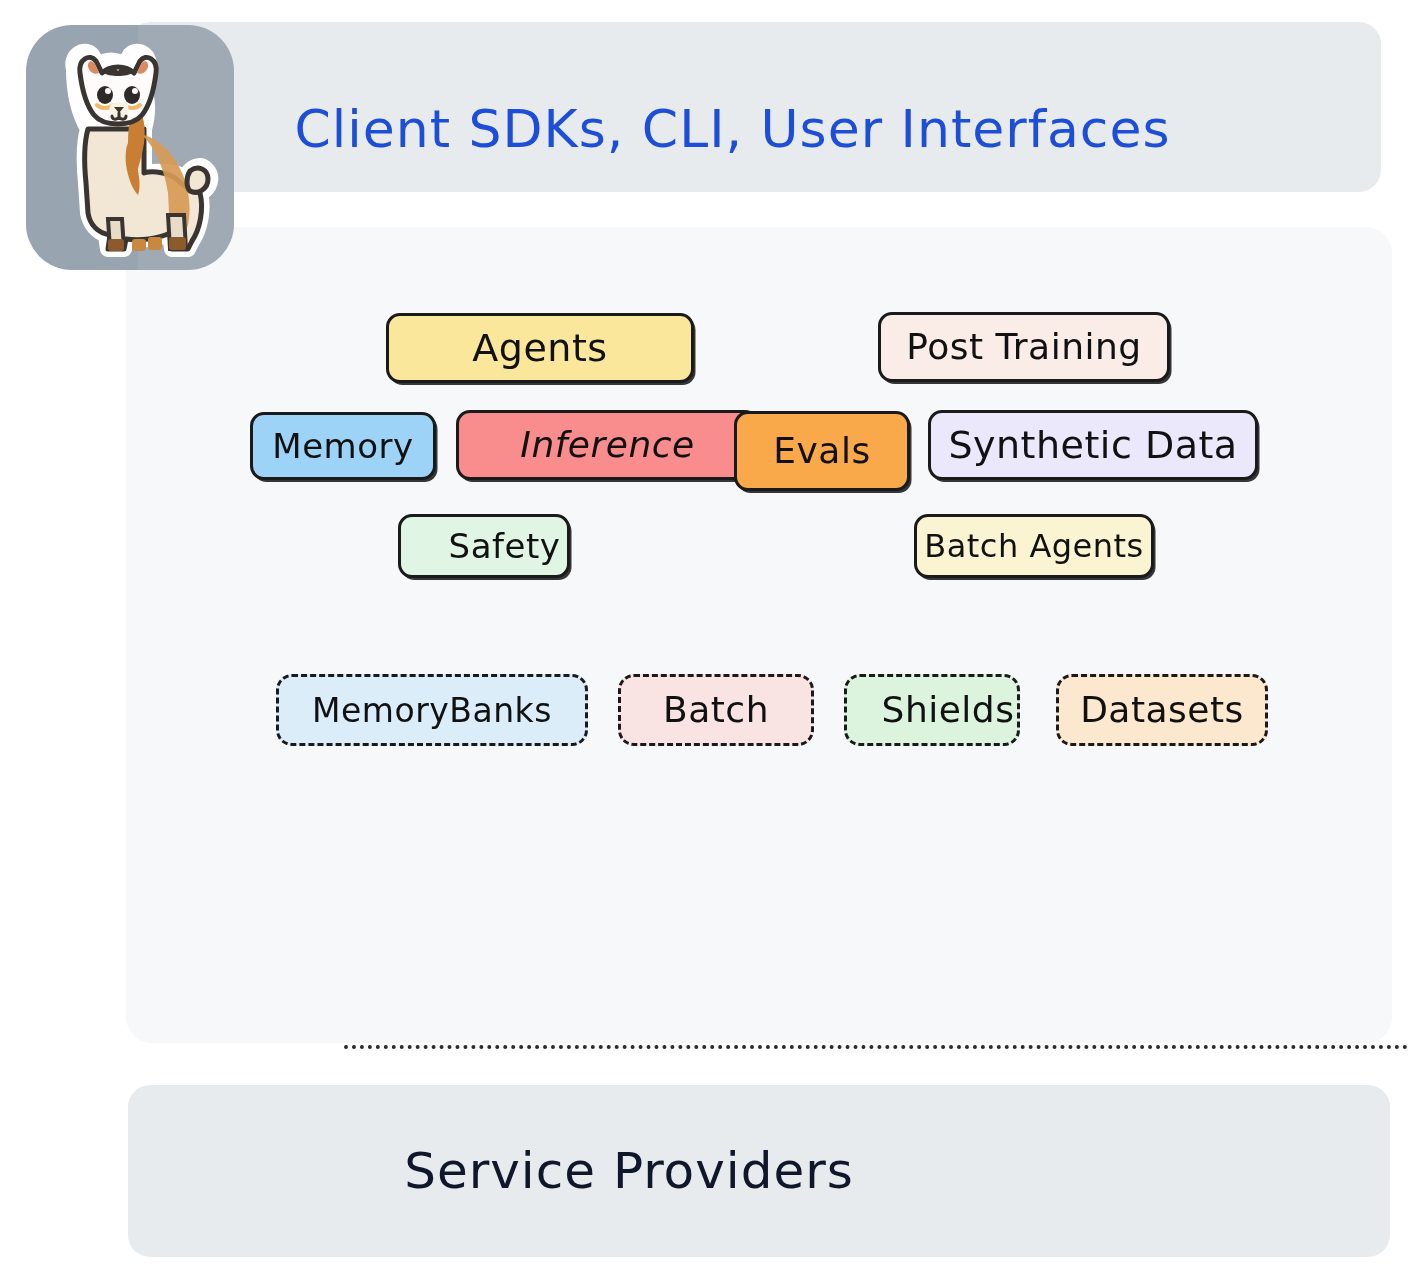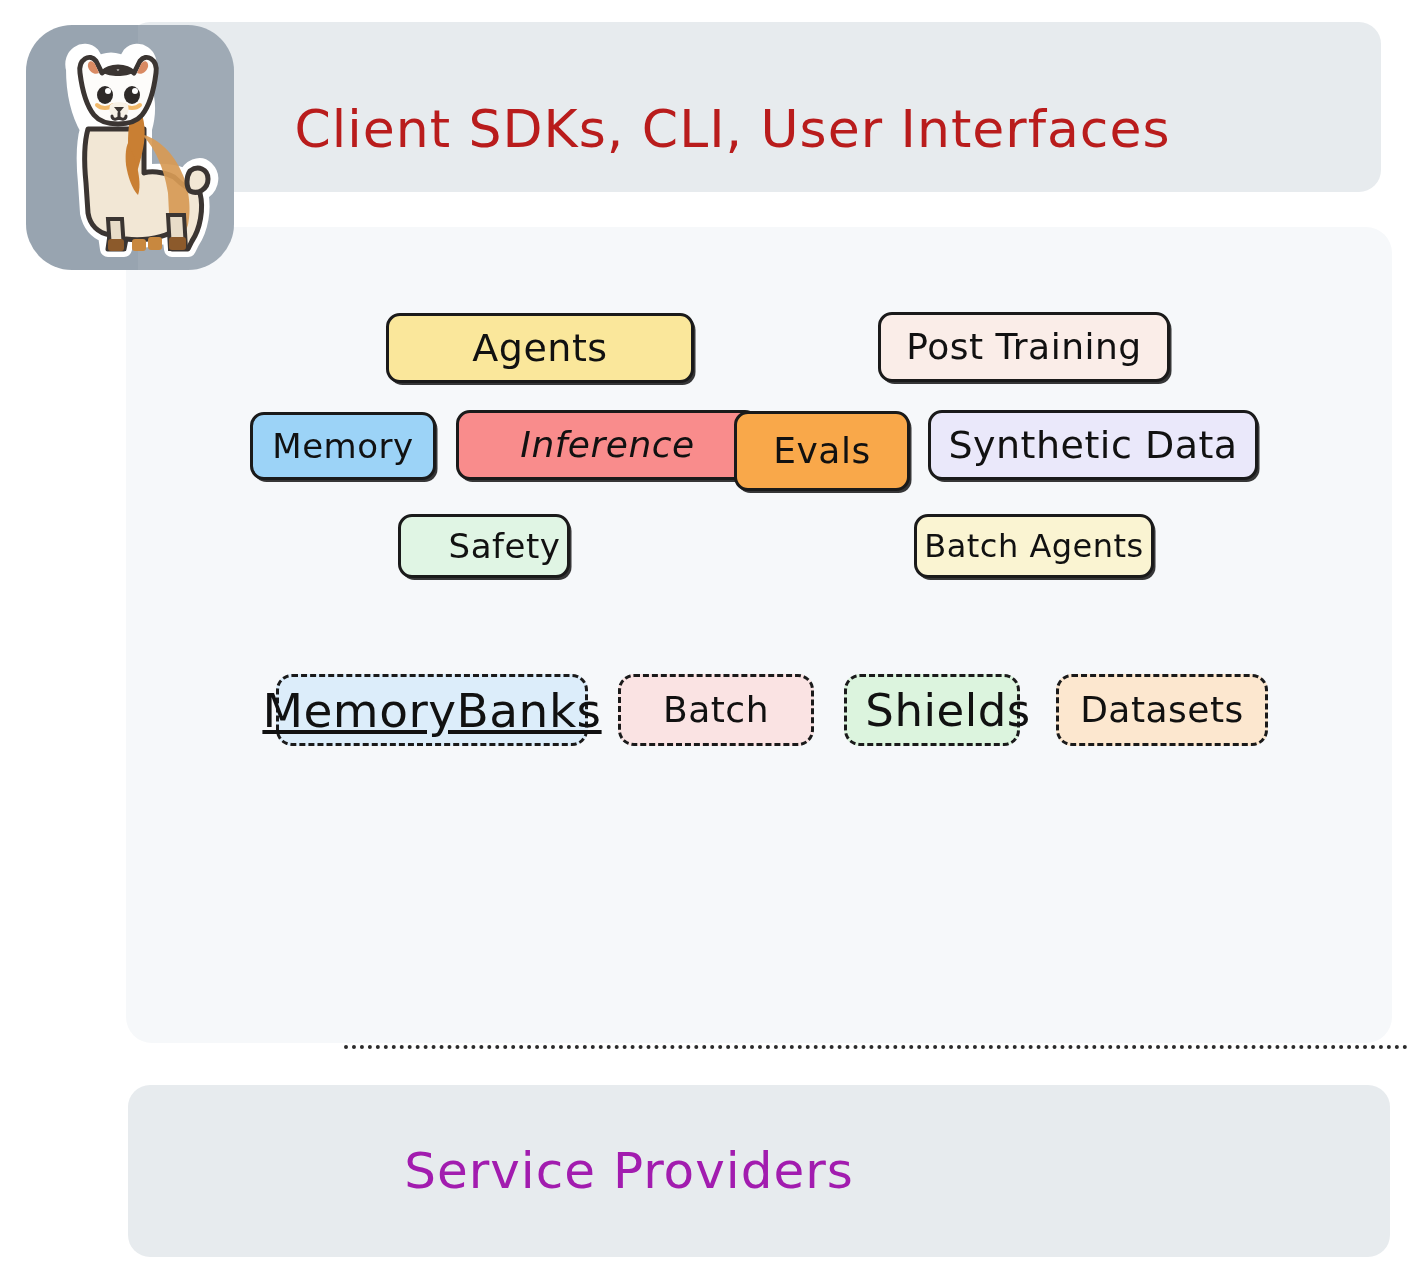--- a/index.html
+++ b/index.html
@@ -45,21 +45,21 @@
     top: 22px;
     width: 1253px;
     height: 170px;
     background: #E7EBEE;
     border-radius: 22px 22px 22px 22px;
     display: flex;
     align-items: center;
     justify-content: center;
   }
   #header-title {
-    color: #b91c1c;
+    color: #1d4ed8;
     font-size: 52px;
     letter-spacing: 1px;
     white-space: nowrap;
     transform: translateX(-22px);
     margin-top: 44px;
   }
 
   #main-panel {
     position: absolute;
     left: 126px;
@@ -76,21 +76,21 @@
     top: 1085px;
     width: 1262px;
     height: 172px;
     background: #E7EBEE;
     border-radius: 22px;
     display: flex;
     align-items: center;
     justify-content: center;
   }
   #providers-label {
-    color: #a21caf;
+    color: #0f172a;
     font-size: 50px;
     letter-spacing: 1px;
     transform: translateX(-130px);
   }
 
   
   #logo-tile {
     position: absolute;
     left: 26px;
     top: 25px;
@@ -208,21 +208,21 @@
   <div id="divider"></div>
   <div class="hbox" id="telemetry">Telemetry</div>
 <div class="hbox" style="left: 260px; top: 86px; width: 308px; height: 70px; background: rgb(250, 231, 155); font-size: 38px;">Agents</div>
     <div class="hbox" style="left: 752px; top: 85px; width: 292px; height: 70px; background: rgb(250, 237, 232); font-size: 36px;">Post Training</div>
     <div class="hbox" style="left: 124px; top: 185px; width: 186px; height: 68px; background: rgb(156, 211, 247); font-size: 34px;">Memory</div>
     <div class="hbox" style="left: 330px; top: 183px; width: 303px; height: 70px; background: rgb(249, 140, 140); font-size: 36px; font-style: italic;">Inference</div>
     <div class="hbox" style="left: 608px; top: 184px; width: 176px; height: 80px; background: rgb(249, 168, 74); font-size: 36px;">Evals</div>
     <div class="hbox" style="left: 802px; top: 183px; width: 330px; height: 70px; background: rgb(234, 232, 250); font-size: 38px;">Synthetic Data</div>
     <div class="hbox" style="left: 272px; top: 287px; width: 172px; height: 64px; background: rgb(224, 245, 228); font-size: 34px; padding-left: 41px;">Safety</div>
     <div class="hbox" style="left: 788px; top: 287px; width: 240px; height: 64px; background: rgb(250, 244, 210); font-size: 32px;">Batch Agents</div>
-    <div class="hbox dashed" style="left: 150px; top: 447px; width: 312px; height: 72px; background: rgb(220, 237, 250); font-size: 47px; text-decoration: underline;">MemoryBanks</div>
+    <div class="hbox dashed" style="left: 150px; top: 447px; width: 312px; height: 72px; background: rgb(220, 237, 250); font-size: 33px;">MemoryBanks</div>
     <div class="hbox dashed" style="left: 492px; top: 447px; width: 196px; height: 72px; background: rgb(250, 227, 227); font-size: 36px;">Batch</div>
-    <div class="hbox dashed" style="left: 718px; top: 447px; width: 176px; height: 72px; background: rgb(220, 244, 222); font-size: 45px; padding-left: 32px;">Shields</div>
+    <div class="hbox dashed" style="left: 718px; top: 447px; width: 176px; height: 72px; background: rgb(220, 244, 222); font-size: 36px; padding-left: 32px;">Shields</div>
     <div class="hbox dashed" style="left: 930px; top: 447px; width: 212px; height: 72px; background: rgb(252, 231, 207); font-size: 36px;">Datasets</div>
   </div>
 
 <div id="providers-bar">
   <div id="providers-label">Service Providers</div>
 </div>
 
 </body></html>

